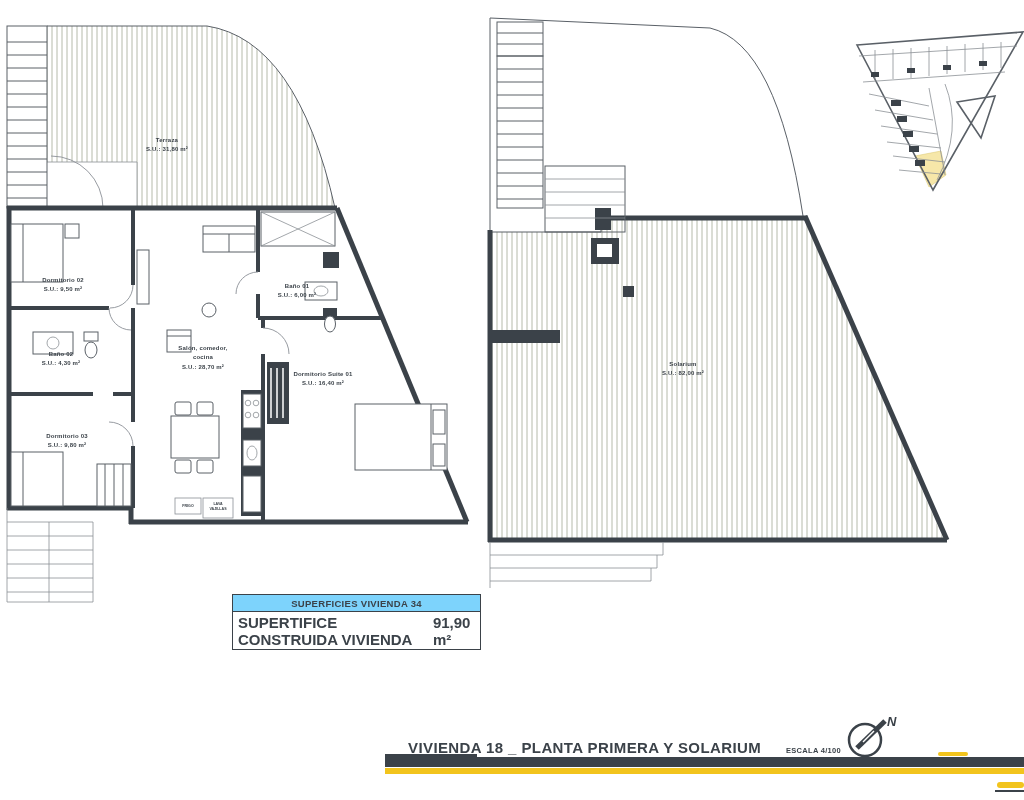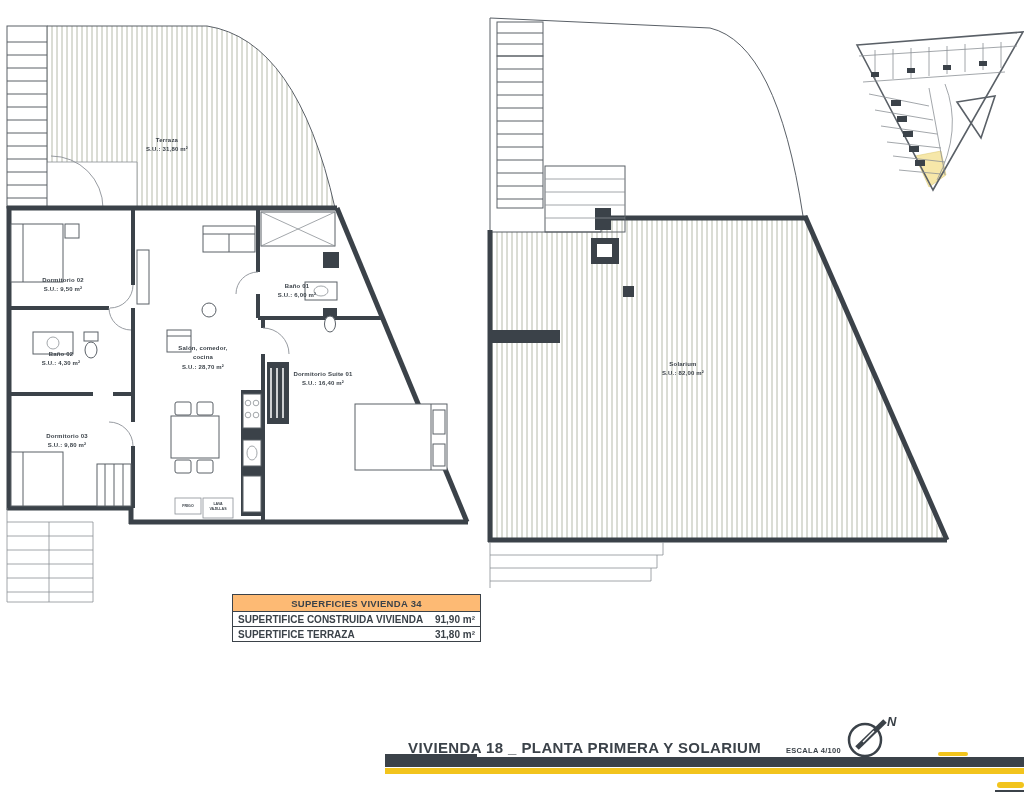--- a/index.html
+++ b/index.html
@@ -16,24 +16,24 @@
   .lite{stroke:#8b9096;stroke-width:0.8;fill:none;}
   .furn{stroke:#5a6067;stroke-width:1;fill:#ffffff;}
   .darkfill{fill:#3b4249;stroke:none;}
   .arc{stroke:#8b9096;stroke-width:0.9;fill:none;}
   .rl{font:700 6px "Liberation Sans", sans-serif;fill:#3b4249;text-anchor:middle;letter-spacing:.2px;}
   .rl-xs{font:700 3.6px "Liberation Sans", sans-serif;fill:#3b4249;text-anchor:middle;}
   .north-n{font:italic 700 13px "Liberation Sans", sans-serif;fill:#3b4249;}
 
   
   .surf-table{left:232px;top:594px;width:247px;border:1.6px solid #3b4249;background:#fff;}
-  .surf-header{background:#fdba74;text-align:center;font-weight:700;font-size:9.5px;
+  .surf-header{background:#7dd3fc;text-align:center;font-weight:700;font-size:9.5px;
                padding:3px 0 2px;letter-spacing:.3px;}
   .surf-row{display:flex;justify-content:space-between;align-items:center;
-            border-top:1.6px solid #3b4249;padding:2px 5px 1px;font-size:10px;font-weight:600;}
+            border-top:1.6px solid #3b4249;padding:2px 5px 1px;font-size:15px;font-weight:600;}
   .surf-row .val{font-weight:600;}
 
   
   .tb-title{left:408px;top:739px;font-size:15px;font-weight:700;letter-spacing:.4px;white-space:nowrap;}
   .tb-scale{left:786px;top:746px;font-size:7.5px;font-weight:700;letter-spacing:.3px;}
   .bar-dark{left:385px;top:757px;width:639px;height:10px;background:#3b4249;}
   .bar-dark-cap{left:385px;top:754px;width:92px;height:13px;background:#3b4249;}
   .bar-yellow{left:385px;top:768px;width:639px;height:6px;background:#f2c41d;}
   .lens-yellow{left:938px;top:752px;width:30px;height:4px;border-radius:2px;background:#f2c41d;}
   .corner-dash-y{left:997px;top:782px;width:27px;height:6px;border-radius:3px;background:#f2c41d;}
@@ -268,24 +268,20 @@
   <path class="thin2" d="M112,92 L150,86 L136,128 Z"></path>
   <path class="lite" d="M100,74 Q118,120 92,170"></path>
 </svg>
 
 <div class="abs surf-table">
   <div class="surf-header">SUPERFICIES VIVIENDA 34</div>
   <div class="surf-row">
     <span>SUPERTIFICE CONSTRUIDA VIVIENDA</span>
     <span class="val">91,90 m²</span>
   </div>
-  <div class="surf-row">
-    <span>SUPERTIFICE TERRAZA</span>
-    <span class="val">31,80 m²</span>
-  </div>
 </div>
 
 <div class="abs tb-title">VIVIENDA 18 _ PLANTA PRIMERA Y SOLARIUM</div>
 <div class="abs tb-scale">ESCALA 4/100</div>
 
 <svg class="abs" style="left:843px;top:710px" width="70" height="58" viewBox="0 0 70 58">
   <circle cx="22" cy="30" r="16" fill="none" stroke="#3b4249" stroke-width="2.5"></circle>
   <line x1="14" y1="38" x2="42" y2="11" stroke="#3b4249" stroke-width="5"></line>
   <line x1="20" y1="32" x2="31" y2="21" stroke="#ffffff" stroke-width="1.4"></line>
   <text class="north-n" x="44" y="16">N</text>

